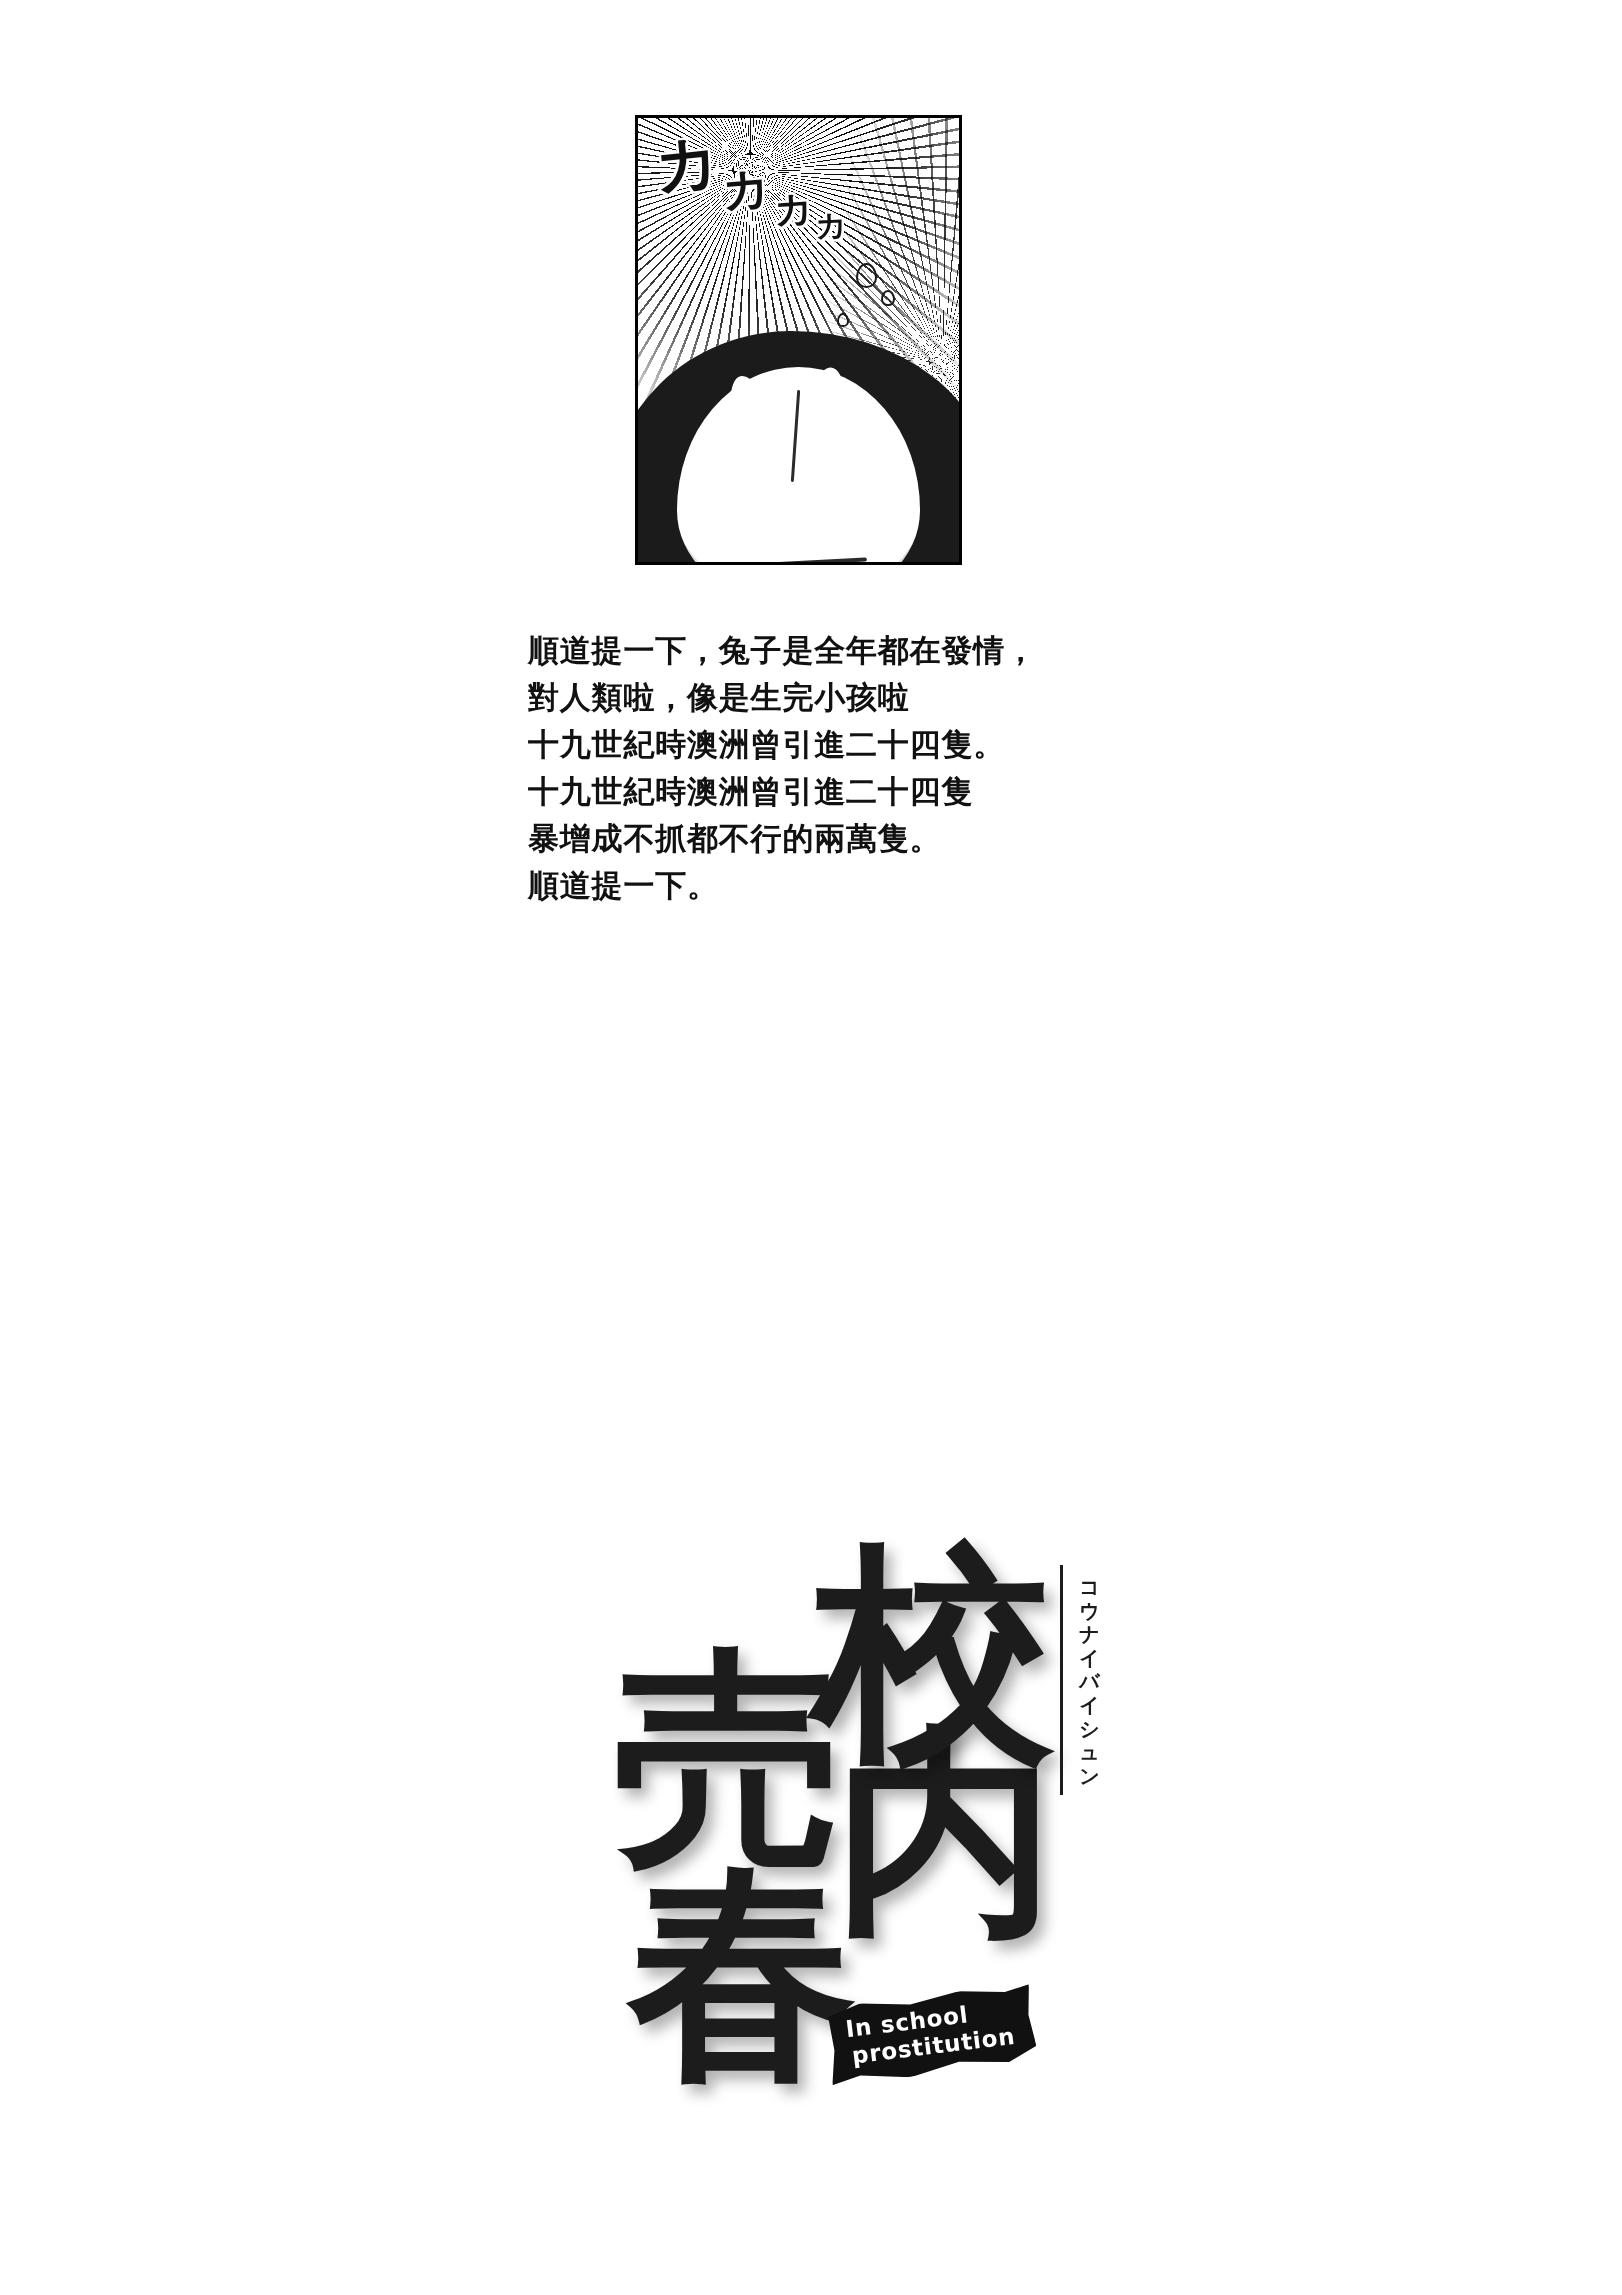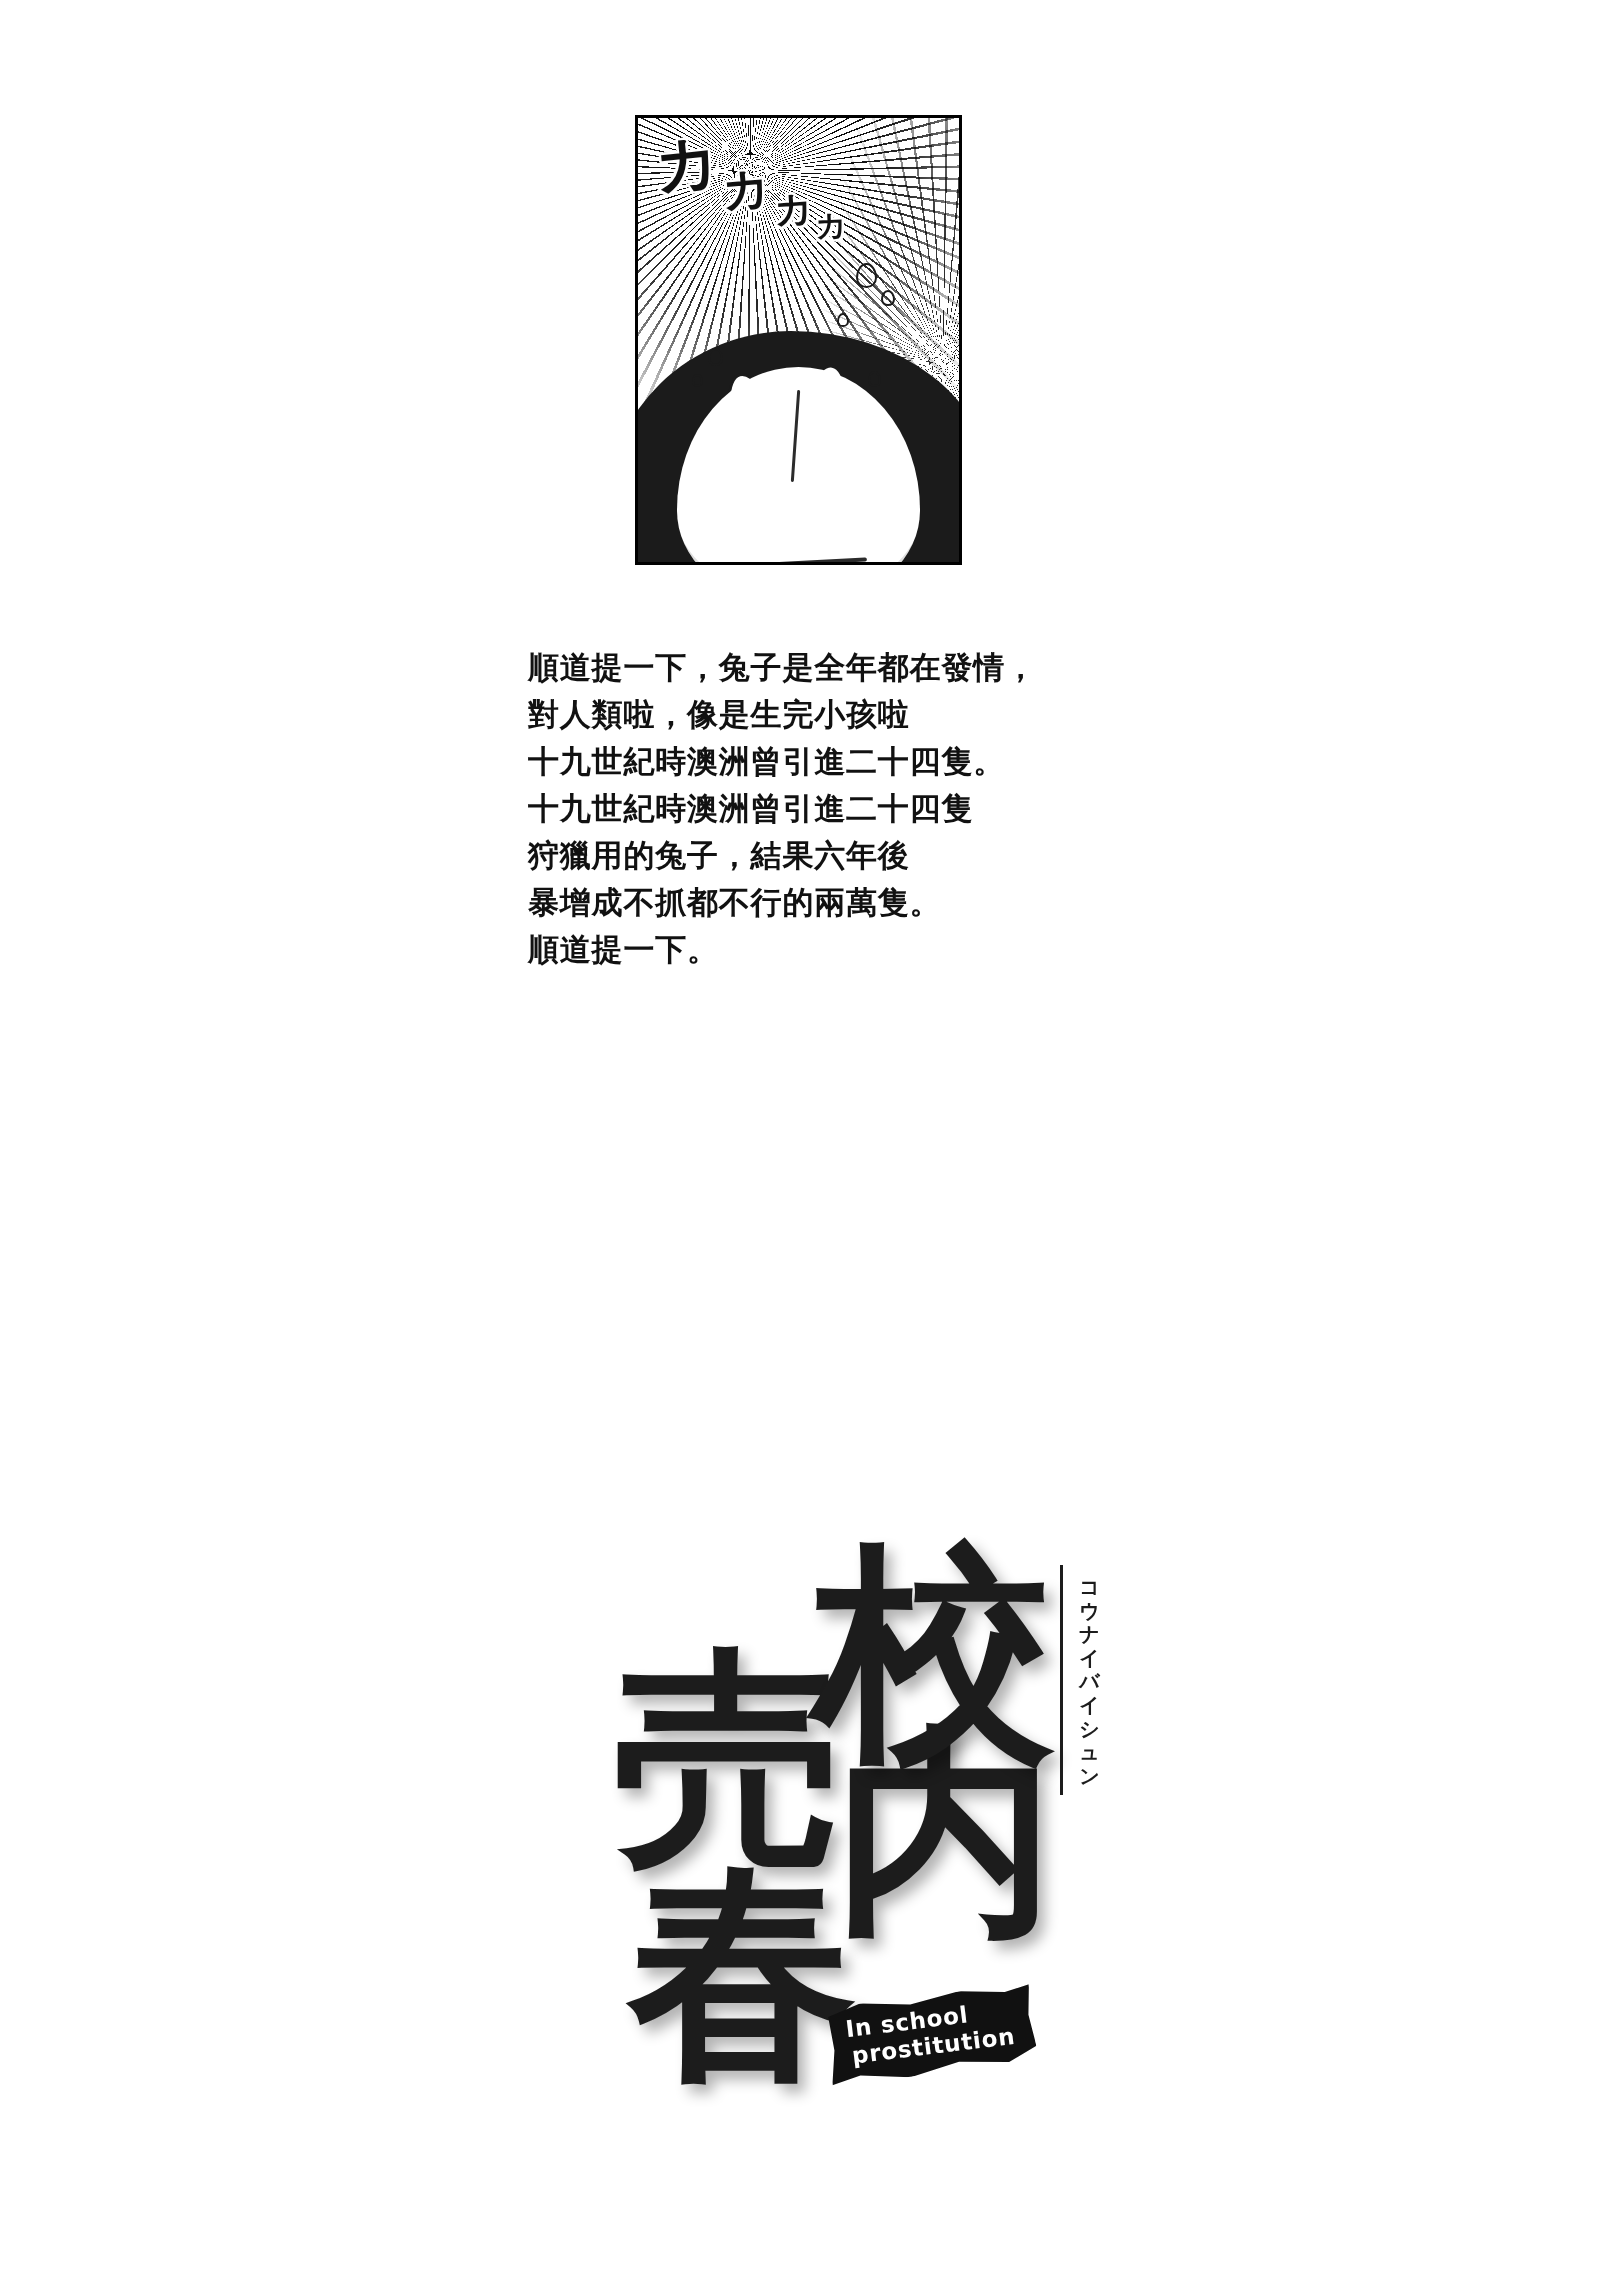--- a/index.html
+++ b/index.html
@@ -131,21 +131,21 @@
   .panel .d2 { left: 243px; top: 172px; width: 10px; height: 12.2px; }
   .panel .d3 { left: 199px; top: 195px; width: 7.7px; height: 10px; }
   .panel .d4 { left: 70px;  top: 230px; width: 10.7px; height: 13.8px; }
   .panel .d5 { left: 54px;  top: 256px; width: 6.9px;  height: 9.2px; }
   .panel .d6 { left: 230px; top: 253px; width: 9.2px; height: 11.5px; }
 
   
   .body-text {
     position: absolute;
     left: 528px;
-    top: 644px;
+    top: 627px;
     width: 765px;
   }
   .body-text .line {
     font-family: "DejaVu Sans", "Liberation Sans", sans-serif;
     font-weight: 700;
     font-size: 31px;
     line-height: 47px;
     color: #111111;
     letter-spacing: 0.8px;
     white-space: nowrap;
@@ -252,21 +252,20 @@
     <span>カ</span>
     <span>カ</span>
   </div>
 </div>
 
 <div class="body-text">
   <div class="line">順道提一下，兔子是全年都在發情，</div>
   <div class="line">對人類啦，像是生完小孩啦</div>
   <div class="line">十九世紀時澳洲曾引進二十四隻。</div>
   <div class="line">十九世紀時澳洲曾引進二十四隻</div>
-  <div class="line">狩獵用的兔子，結果六年後</div>
   <div class="line">暴增成不抓都不行的兩萬隻。</div>
   <div class="line">順道提一下。</div>
 </div>
 
 <div class="logo-area">
   <div class="logo-glyph g-bai">売</div>
   <div class="logo-glyph g-shun">春</div>
   <div class="logo-glyph g-nai">内</div>
   <div class="logo-glyph g-kou">校</div>
 

